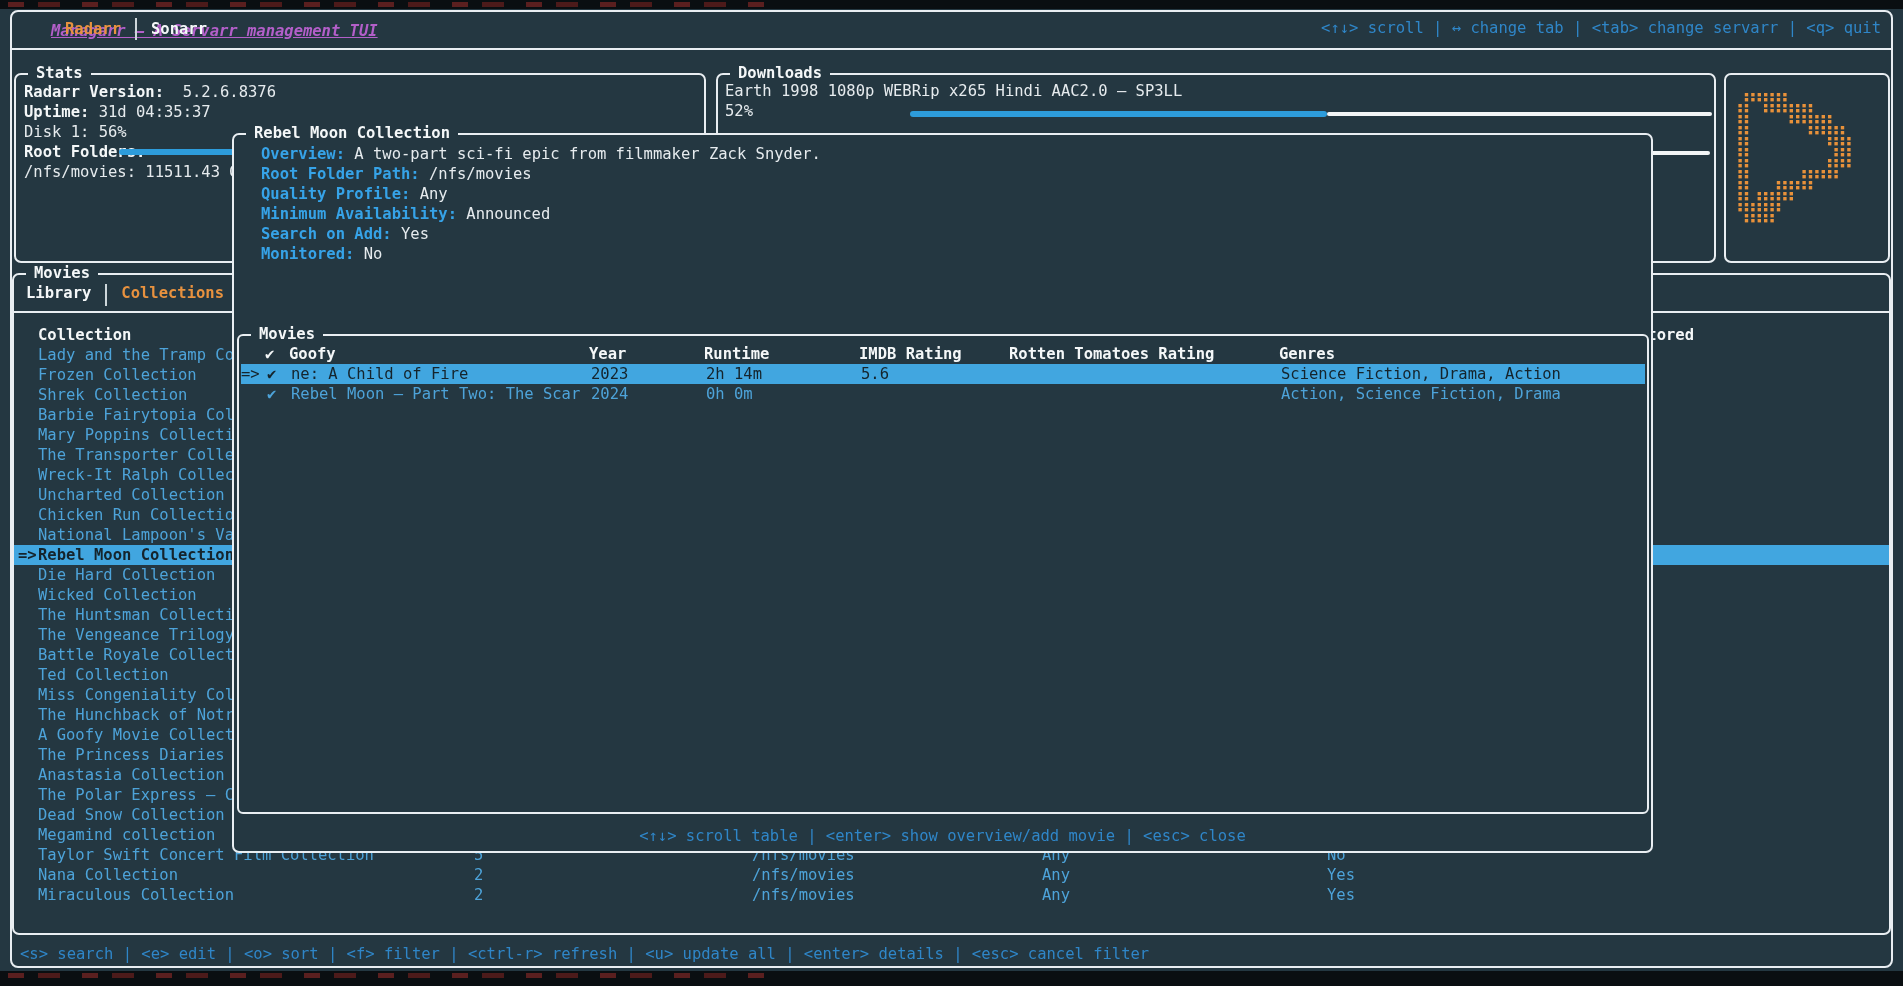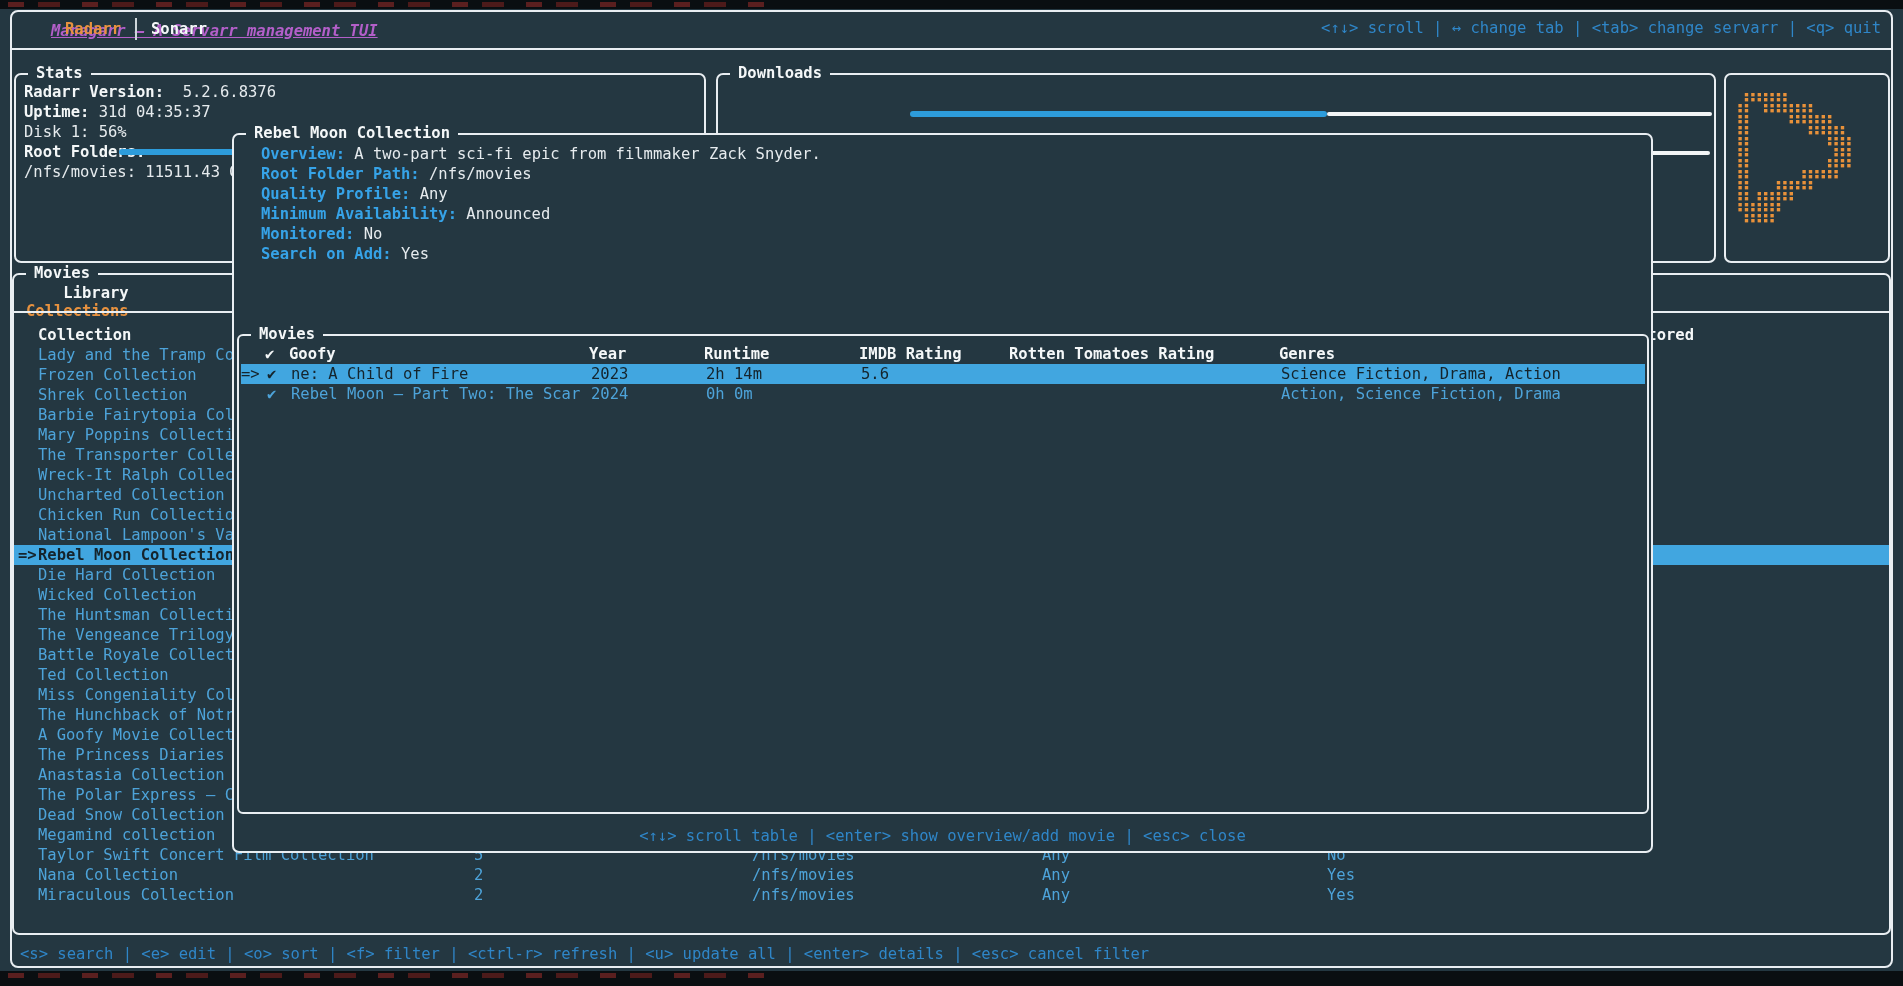--- a/index.html
+++ b/index.html
@@ -34,21 +34,21 @@
   .statlines .ln{height:20px;line-height:20px;white-space:pre;}
   .lbl{font-weight:bold;color:var(--bwhite);}
   .diskgauge{position:absolute;left:103px;top:74px;width:175px;height:6px;border-radius:3px;background:var(--gauge);}
   
   .dlines{position:absolute;left:7px;top:6px;right:6px;}
   .dlines .ln{height:20px;line-height:20px;white-space:pre;}
   .g1b{position:absolute;left:192px;top:36px;width:417px;height:6px;border-radius:3px;background:var(--gauge);}
   .g1w{position:absolute;left:609px;top:37px;width:385px;height:4px;border-radius:2px;background:#f2f5f6;}
   .g2w{position:absolute;left:567px;top:76px;width:425px;height:4px;border-radius:2px;background:#f2f5f6;}
   
-  .mtabs{position:absolute;left:10px;top:9px;height:22px;display:flex;align-items:flex-end;flex-direction:column;}
+  .mtabs{position:absolute;left:10px;top:9px;height:22px;display:flex;align-items:flex-start;}
   .mtab{font-weight:bold;padding:0 2px;white-space:pre;}
   .mtab.active{color:var(--orange);}
   .mtab.inactive{color:var(--bwhite);}
   .mtabsep{position:absolute;left:0px;top:36px;width:1875px;height:2px;background:var(--border);}
   .colhead{position:absolute;left:24px;top:50px;height:20px;line-height:20px;font-weight:bold;color:var(--bwhite);white-space:pre;}
   .monhead{position:absolute;left:1596px;top:50px;height:20px;line-height:20px;font-weight:bold;color:var(--bwhite);white-space:pre;}
   .clist{position:absolute;left:0px;top:70px;width:1875px;}
   .citem{position:relative;height:20px;line-height:20px;color:var(--tblue);white-space:pre;}
   .citem .nm{position:absolute;left:24px;}
   .citem .marker{position:absolute;left:4px;font-weight:bold;}
@@ -105,20 +105,24 @@
       <div class="ln"><span class="lbl">Uptime:</span><span id="upval"> 31d 04:35:37</span></div>
       <div class="ln">Disk 1: 56%</div>
       <div class="ln lbl">Root Folders:</div>
       <div class="ln">/nfs/movies: 11511.43 GB</div>
     </div>
     <div class="diskgauge"></div>
   </div>
 
   <div class="panel" style="left:716px;top:73px;width:1000px;height:190px;">
     <div class="ptitle">Downloads</div>
+    <div class="dlines">
+      <div class="ln">Earth 1998 1080p WEBRip x265 Hindi AAC2.0 – SP3LL</div>
+      <div class="ln">52%</div>
+    </div>
     <div class="g1b"></div>
     <div class="g1w"></div>
     <div class="g2w"></div>
   </div>
 
   <div class="panel" style="left:1724px;top:73px;width:166px;height:190px;">
     <svg id="logosvg" width="160" height="150" style="position:absolute;left:4px;top:16px;">
         <rect x="14.8" y="2" width="3.4" height="3.4" fill="#e8913a"></rect>
         <rect x="14.8" y="7" width="3.4" height="3.4" fill="#e8913a"></rect>
         <rect x="21.200000000000003" y="2" width="3.4" height="3.4" fill="#e8913a"></rect>
@@ -339,22 +343,22 @@
       </div>
   </div>
 
   <div class="modal">
     <div class="ptitle">Rebel Moon Collection</div>
     <div class="fields">
         <div class="ln"><span class="flabel">Overview:</span><span> A two-part sci-fi epic from filmmaker Zack Snyder.</span></div>
         <div class="ln"><span class="flabel">Root Folder Path:</span><span> /nfs/movies</span></div>
         <div class="ln"><span class="flabel">Quality Profile:</span><span> Any</span></div>
         <div class="ln"><span class="flabel">Minimum Availability:</span><span> Announced</span></div>
+        <div class="ln"><span class="flabel">Search on Add:</span><span> Yes</span></div>
         <div class="ln"><span class="flabel">Monitored:</span><span> No</span></div>
-        <div class="ln"><span class="flabel">Search on Add:</span><span> Yes</span></div>
       </div>
     <div class="inner">
       <div class="ptitle">Movies</div>
       <div class="mrow mhead">
         <span></span>
         <span>✔</span>
         <span>Goofy</span>
         <span>Year</span>
         <span>Runtime</span>
         <span>IMDB Rating</span>

